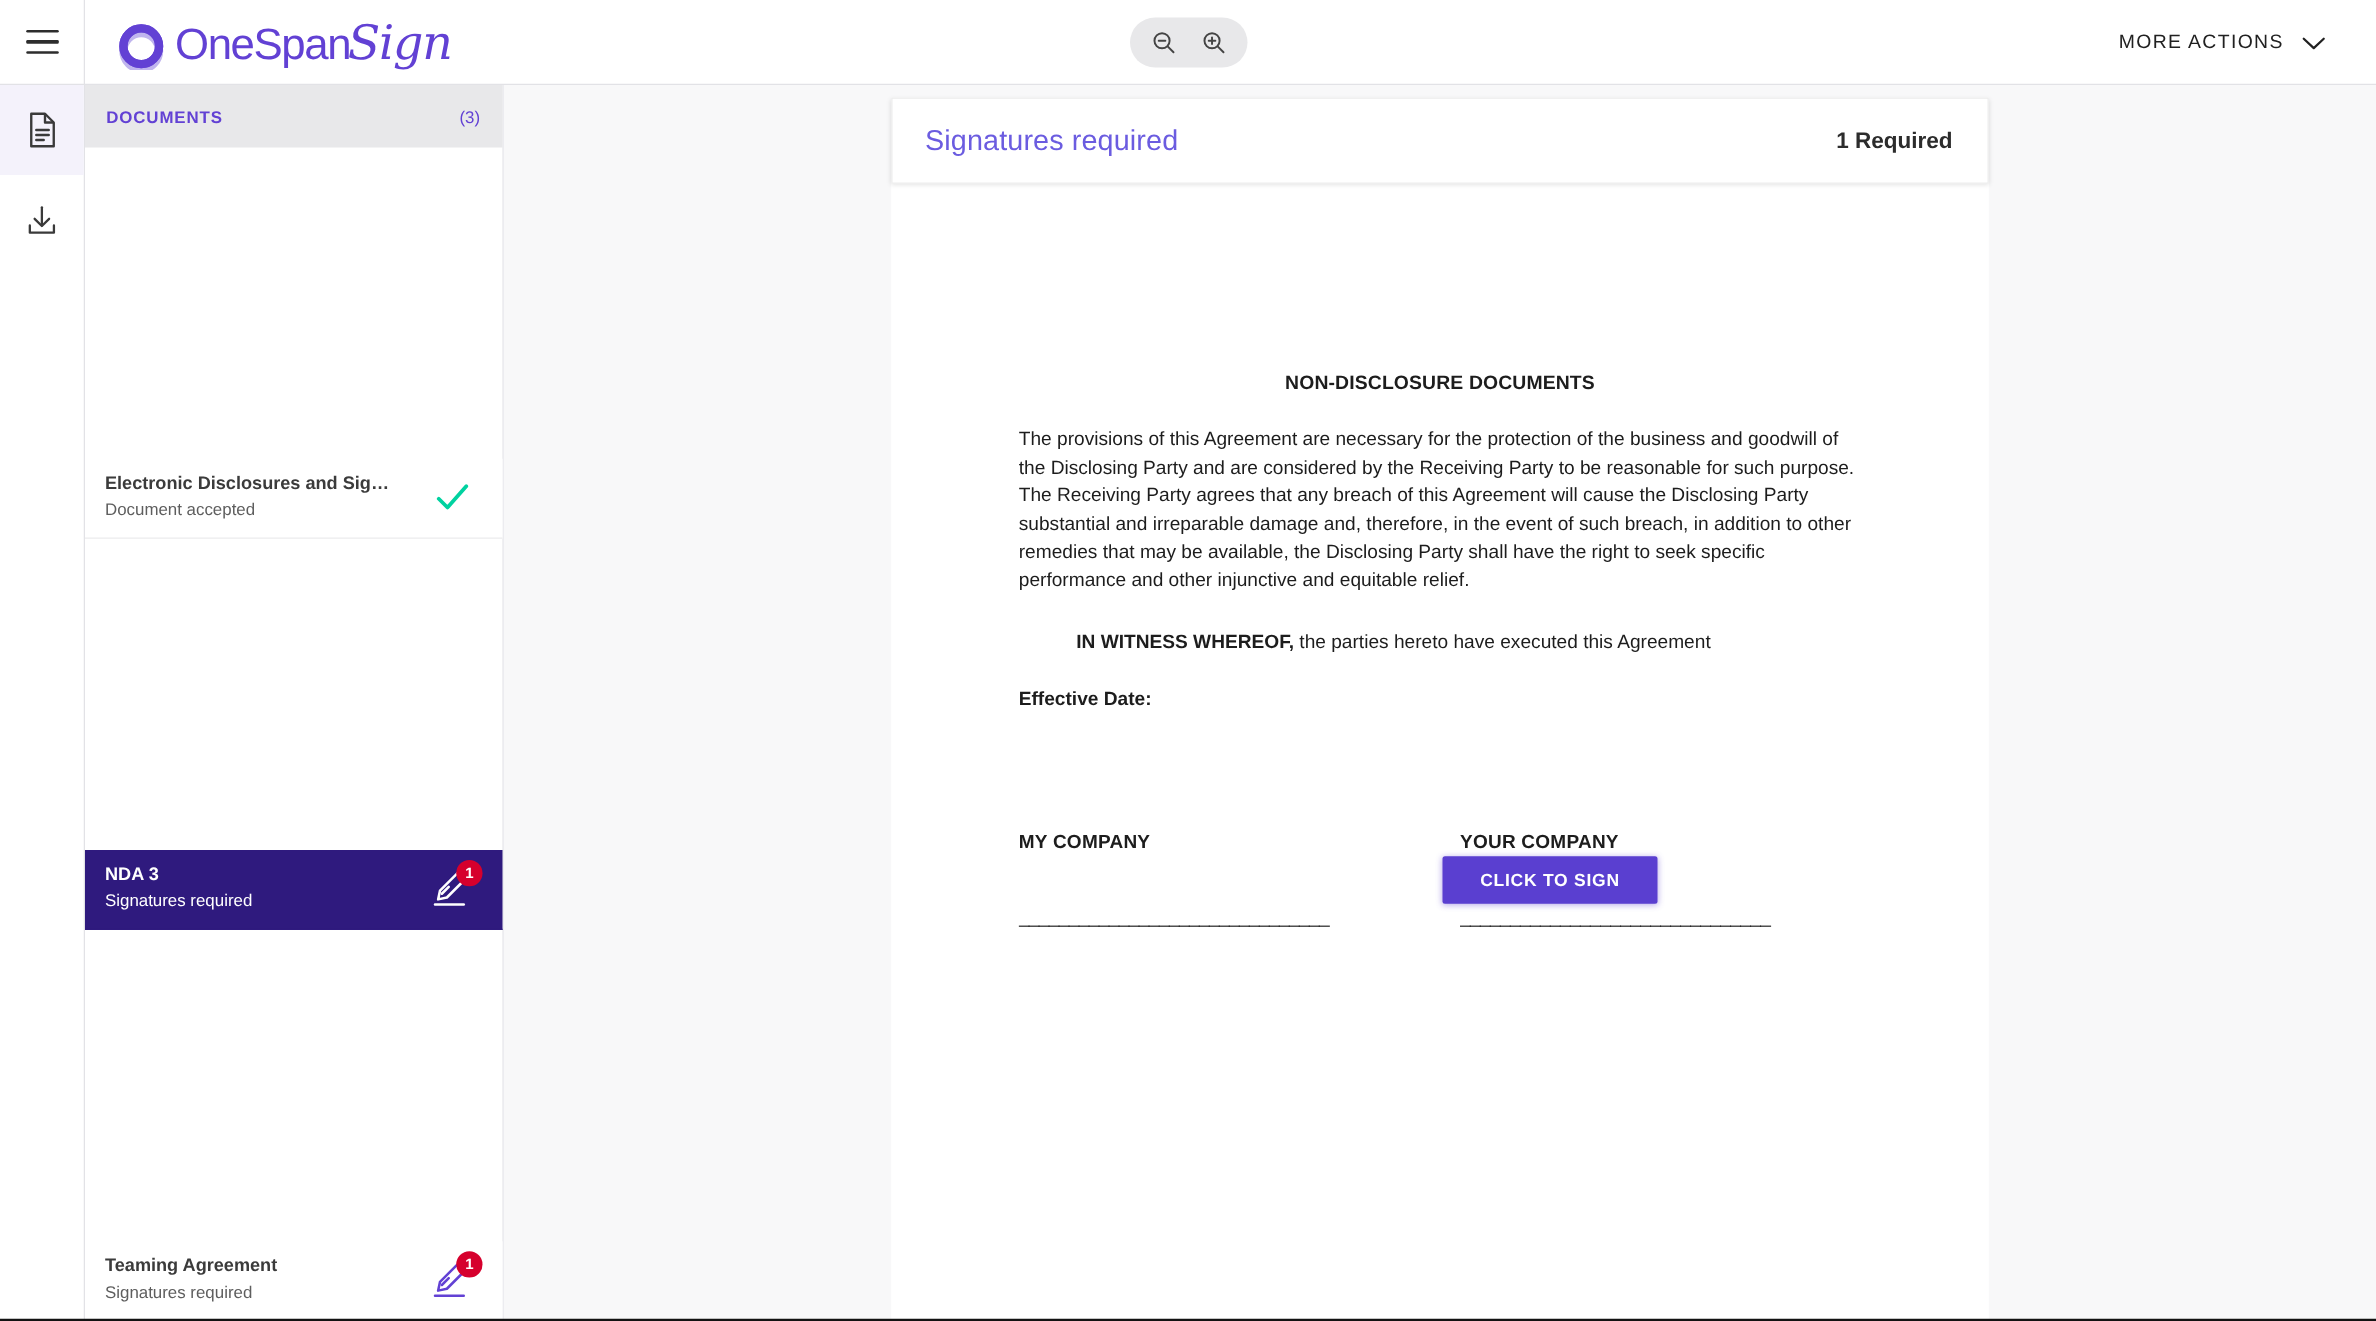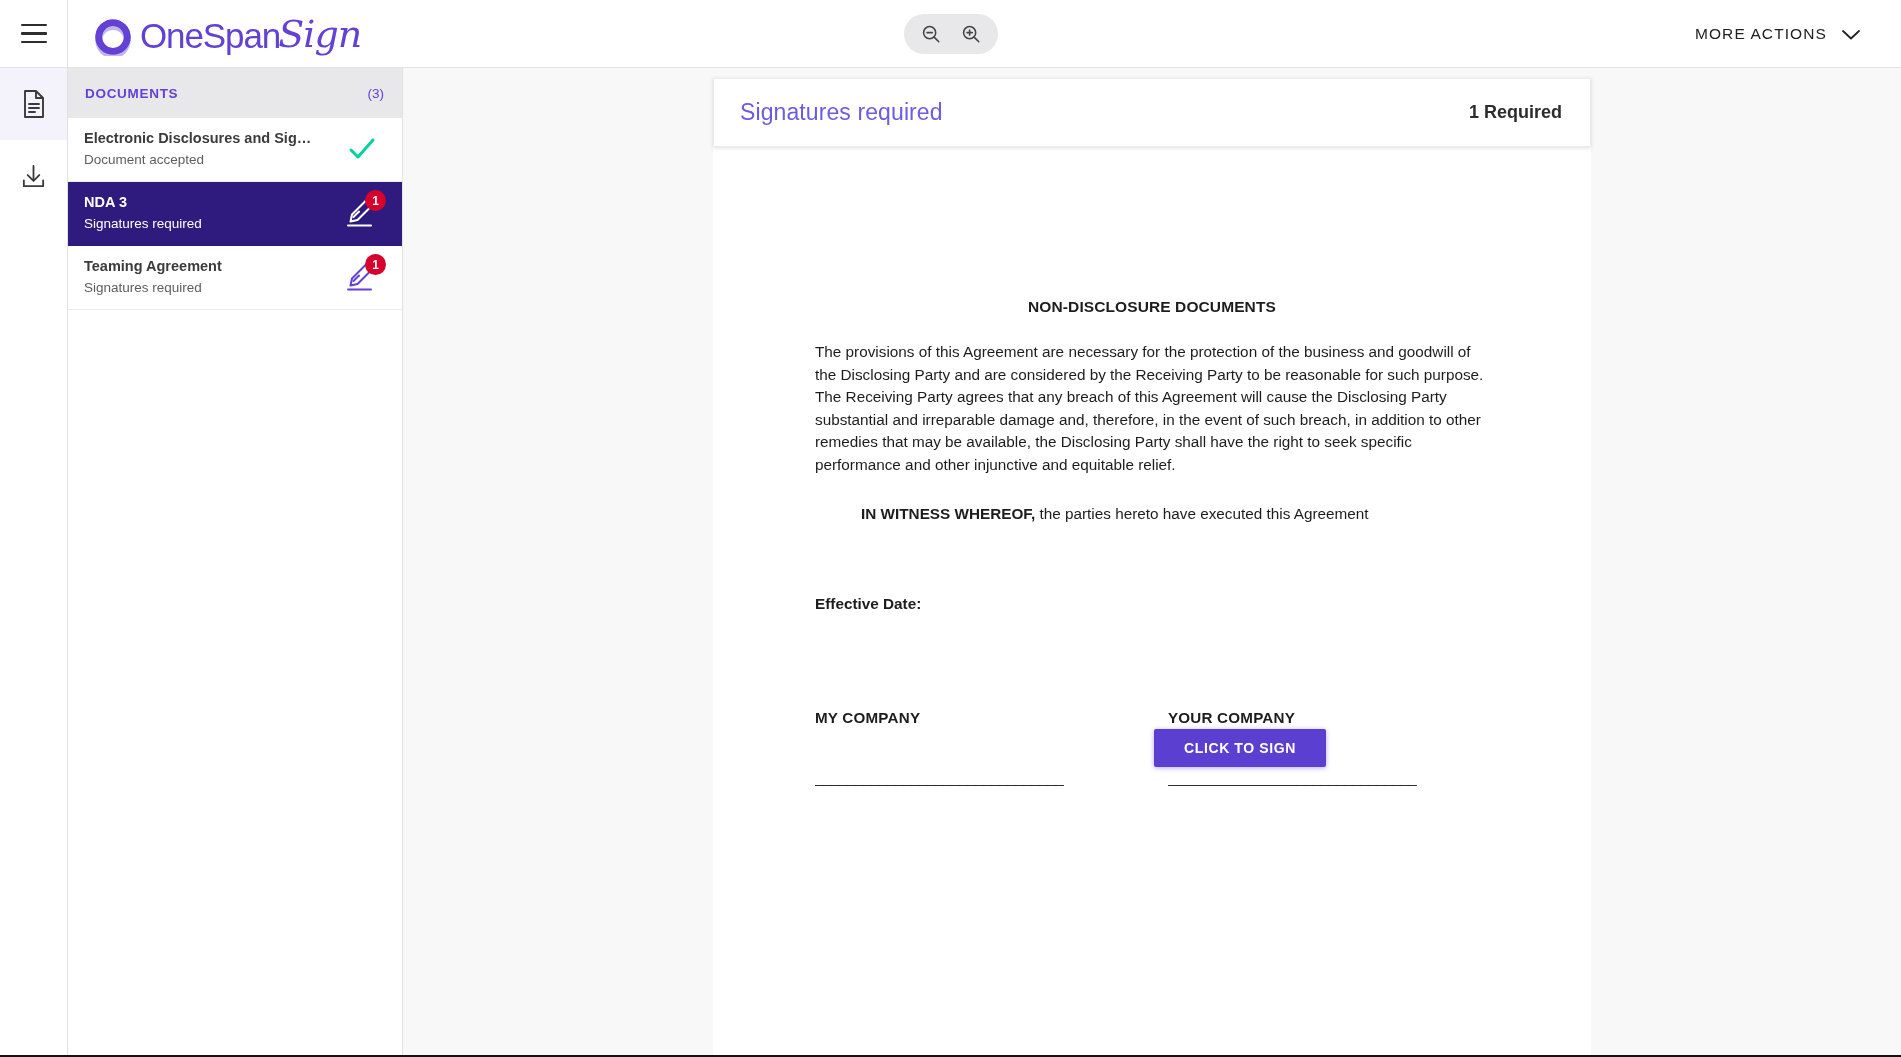--- a/index.html
+++ b/index.html
@@ -75,21 +75,21 @@
   .rail-item {
     height: 72px; display: flex; align-items: center; justify-content: center;
     cursor: pointer;
   }
   .rail-item.active { background: #f4f2fb; }
 
   
   .sidebar {
     width: 335px; min-width: 335px; background: #ffffff;
     border-right: 1px solid #e2e2e6;
-    display: flex; flex-direction: column;
+    display: flex; flex-direction: column; justify-content: space-between;
   }
   .sidebar-header {
     height: 50px; background: #e8e8ea;
     display: flex; align-items: center; justify-content: space-between;
     padding: 0 18px 0 17px;
   }
   .sidebar-header-title {
     font-size: 13.5px; font-weight: 700; letter-spacing: 0.7px; color: #6241d4;
   }
   .sidebar-header-count { font-size: 13.5px; color: #6241d4; font-weight: 500; }
@@ -154,21 +154,21 @@
     padding: 220px 102px 0 102px;
   }
   .doc-h1 {
     text-align: center; font-size: 15.5px; font-weight: 700;
     color: #1d1d1d; letter-spacing: 0.1px; margin-bottom: 25px;
   }
   .doc-p {
     font-size: 15.3px; line-height: 22.6px; color: #1d1d1d;
     text-align: left; margin-bottom: 28px;
   }
-  .doc-witness { font-size: 15.3px; color: #1d1d1d; padding-left: 46px; margin-bottom: 72px; }
+  .doc-witness { font-size: 15.3px; color: #1d1d1d; padding-left: 46px; margin-bottom: 28px; }
   .doc-witness b { font-weight: 700; }
   .doc-eff { font-size: 15.3px; font-weight: 700; color: #1d1d1d; margin-bottom: 96px; }
 
   .sig-grid { display: flex; margin-top: 12px; }
   .sig-col { width: 50%; position: relative; }
   .sig-col.right { padding-left: 16px; }
   .sig-company { font-size: 15.2px; font-weight: 700; color: #1d1d1d; letter-spacing: 0.2px; }
   .sig-line {
     margin-top: 43px;
     font-size: 15.3px; color: #1d1d1d; letter-spacing: -0.5px;

